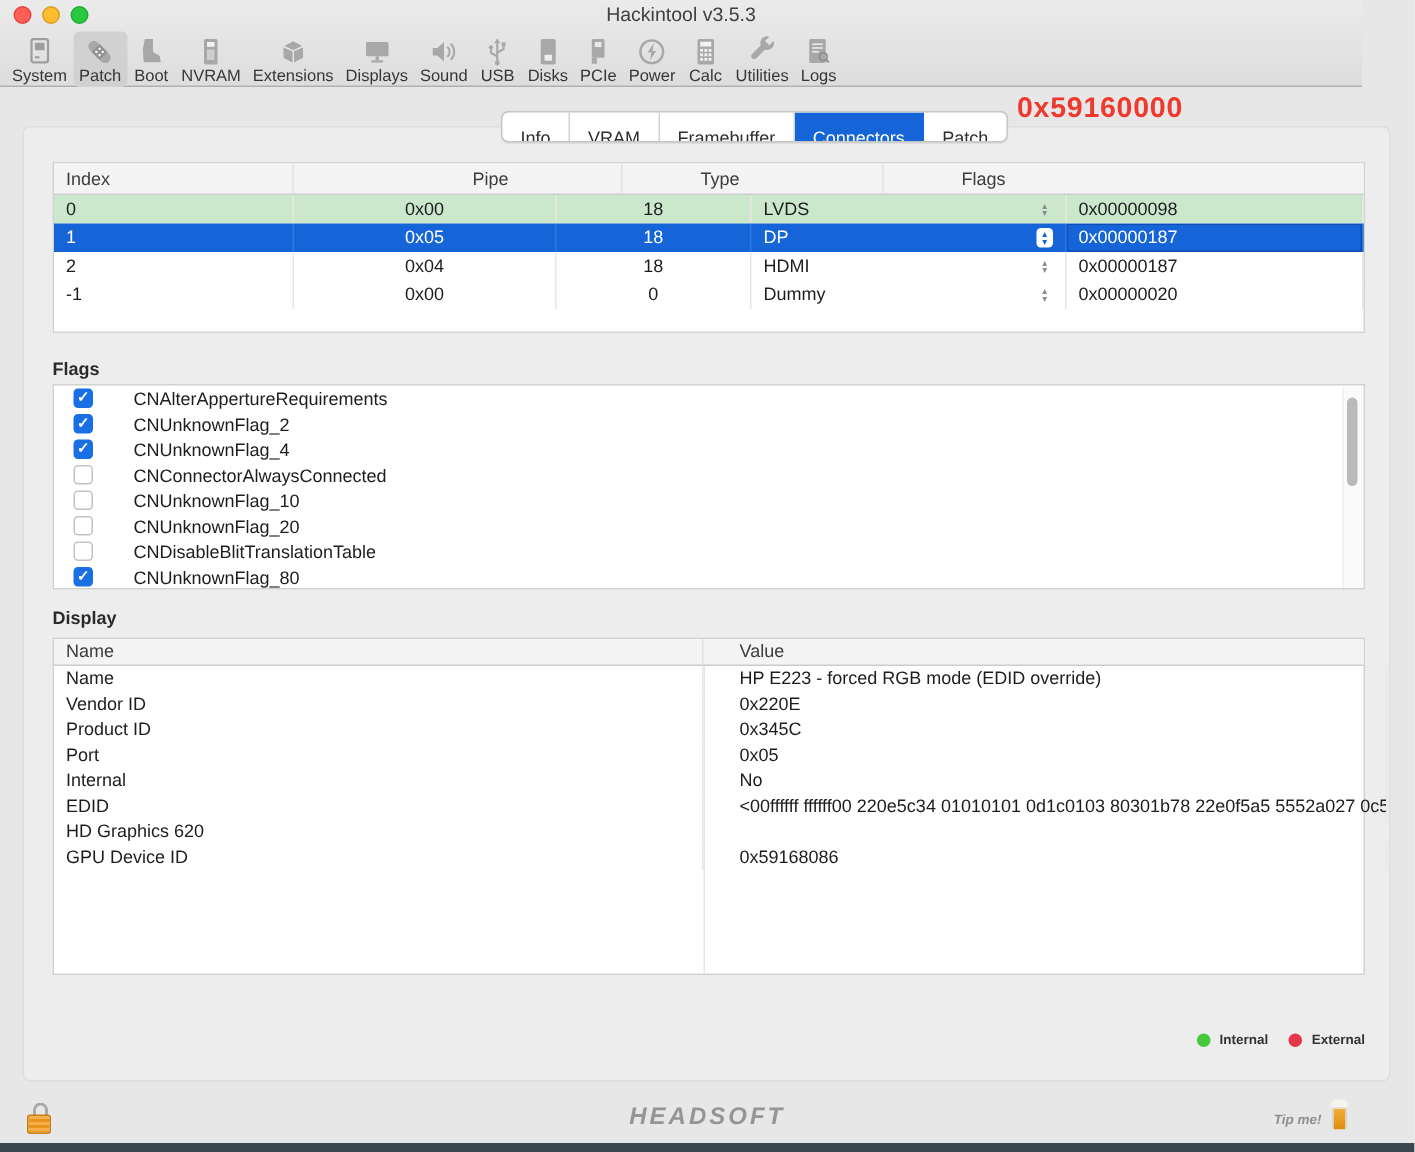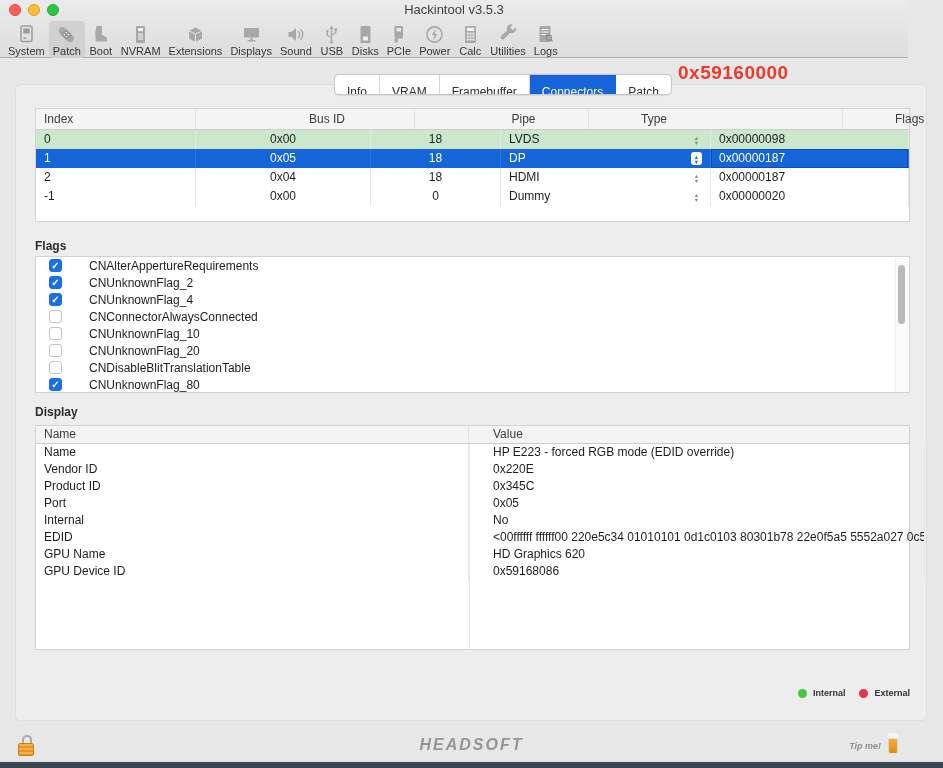--- a/index.html
+++ b/index.html
@@ -286,21 +286,20 @@
     <div class="tab-seg">Framebuffer</div>
     <div class="tab-seg active">Connectors</div>
     <div class="tab-seg">Patch</div>
   </div>
 
 <div class="fb-address">0x59160000</div>
 
 <div class="ct">
   <div class="ct-grid ct-head" id="ct-head">
       <div class="cell ">Index</div>
-      <div class="cell center">Bus ID</div>
       <div class="cell center">Pipe</div>
       <div class="cell ">Type</div>
       <div class="cell ">Flags</div>
     </div>
   <div id="ct-body">
       <div class="ct-grid ct-row green">
         <div class="cell">0</div>
         <div class="cell center">0x00</div>
         <div class="cell center">18</div>
         <div class="cell type-cell">
@@ -422,21 +421,20 @@
       </div>
       <div class="disp-grid disp-row">
         <div class="cell">Internal</div>
         <div class="cell">No</div>
       </div>
       <div class="disp-grid disp-row">
         <div class="cell">EDID</div>
         <div class="cell">&lt;00ffffff ffffff00 220e5c34 01010101 0d1c0103 80301b78 22e0f5a5 5552a027 0c5054a1 08...</div>
       </div>
       <div class="disp-grid disp-row">
-        <div class="cell">GPU Name</div>
         <div class="cell">HD Graphics 620</div>
       </div>
       <div class="disp-grid disp-row">
         <div class="cell">GPU Device ID</div>
         <div class="cell">0x59168086</div>
       </div>
     </div>
   <div class="disp-sep"></div>
 </div>
 

